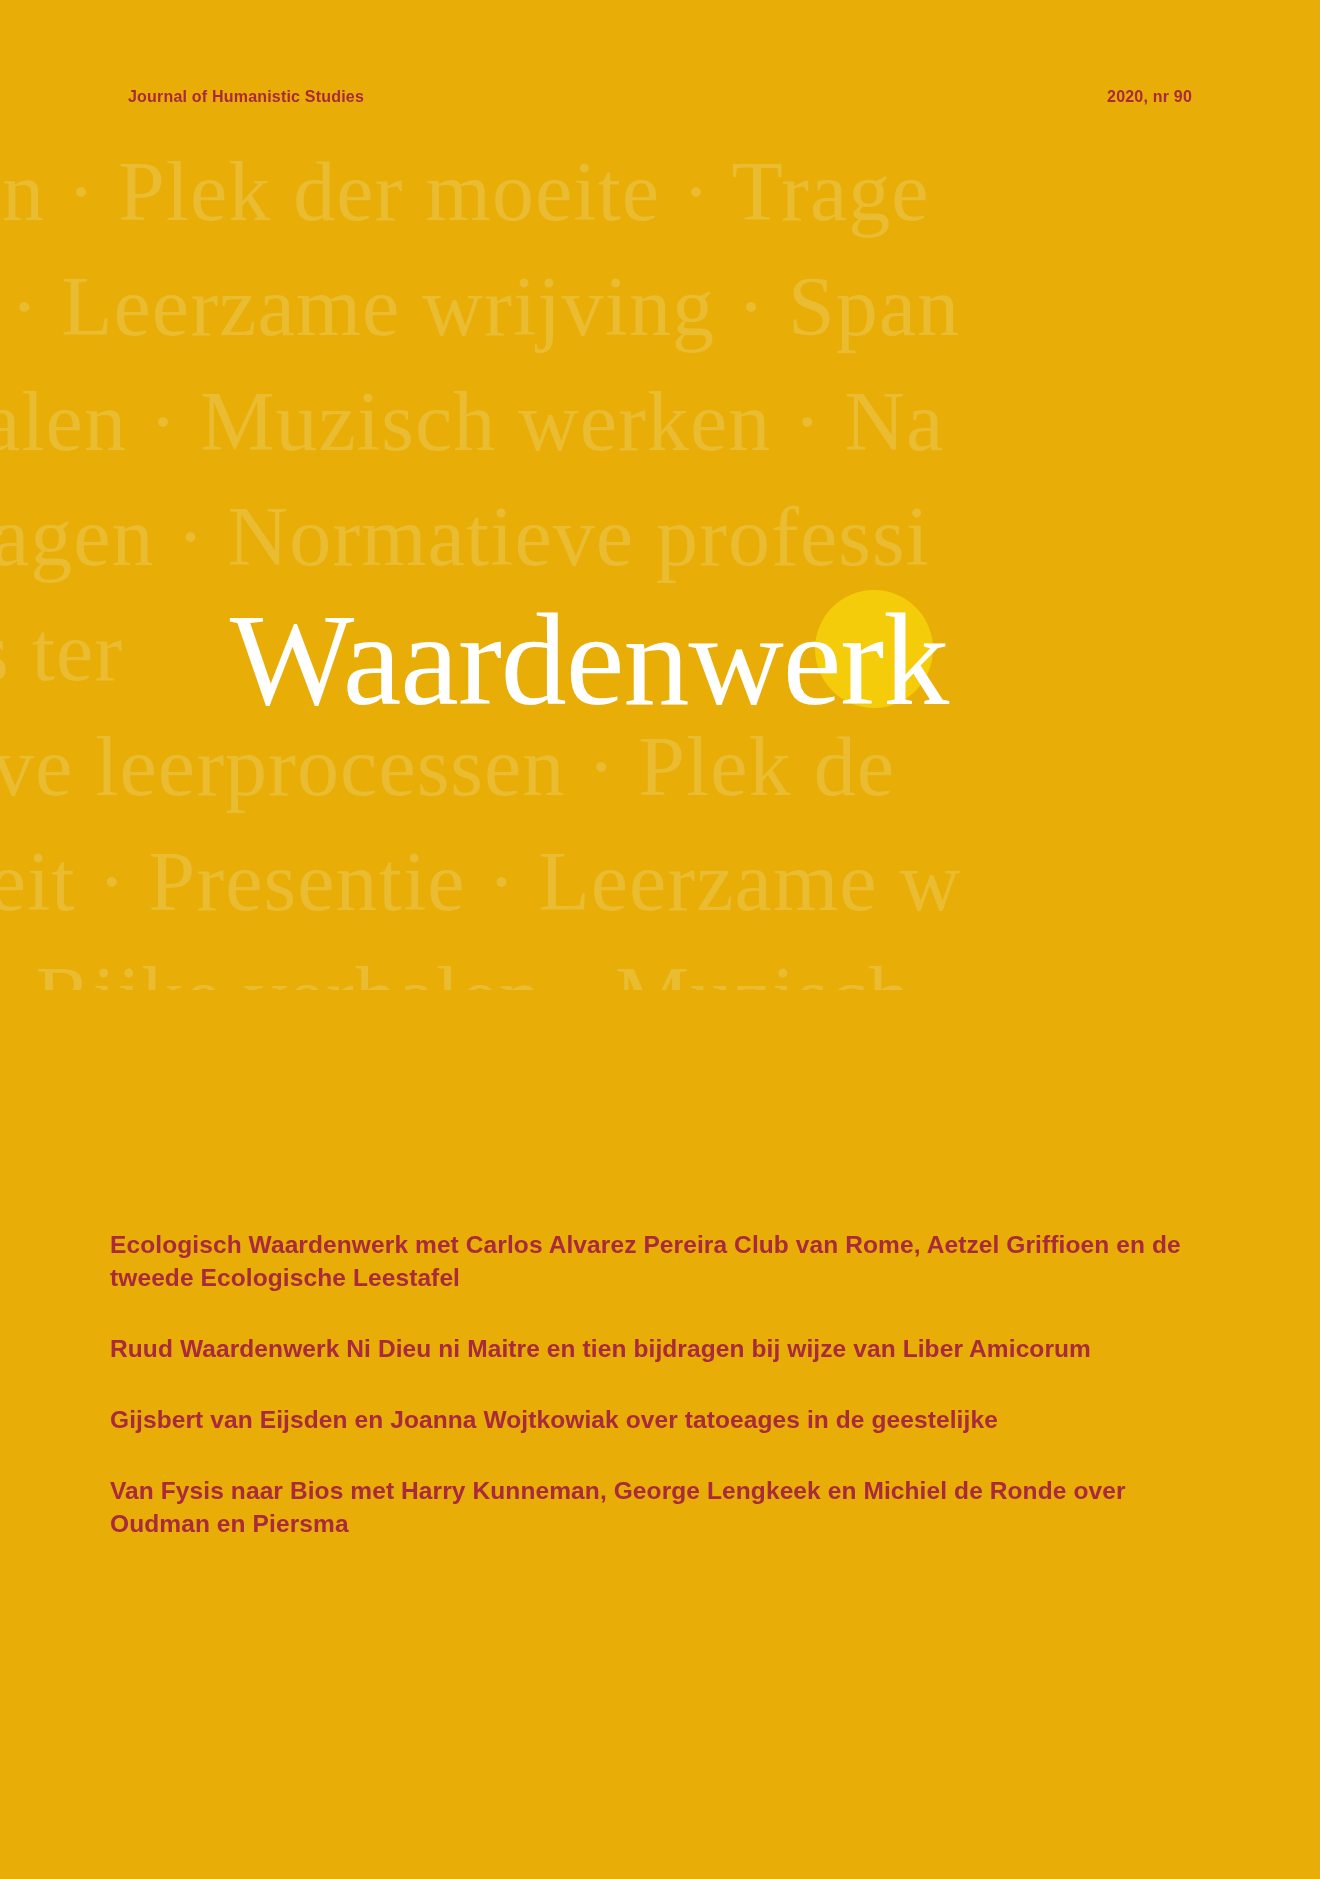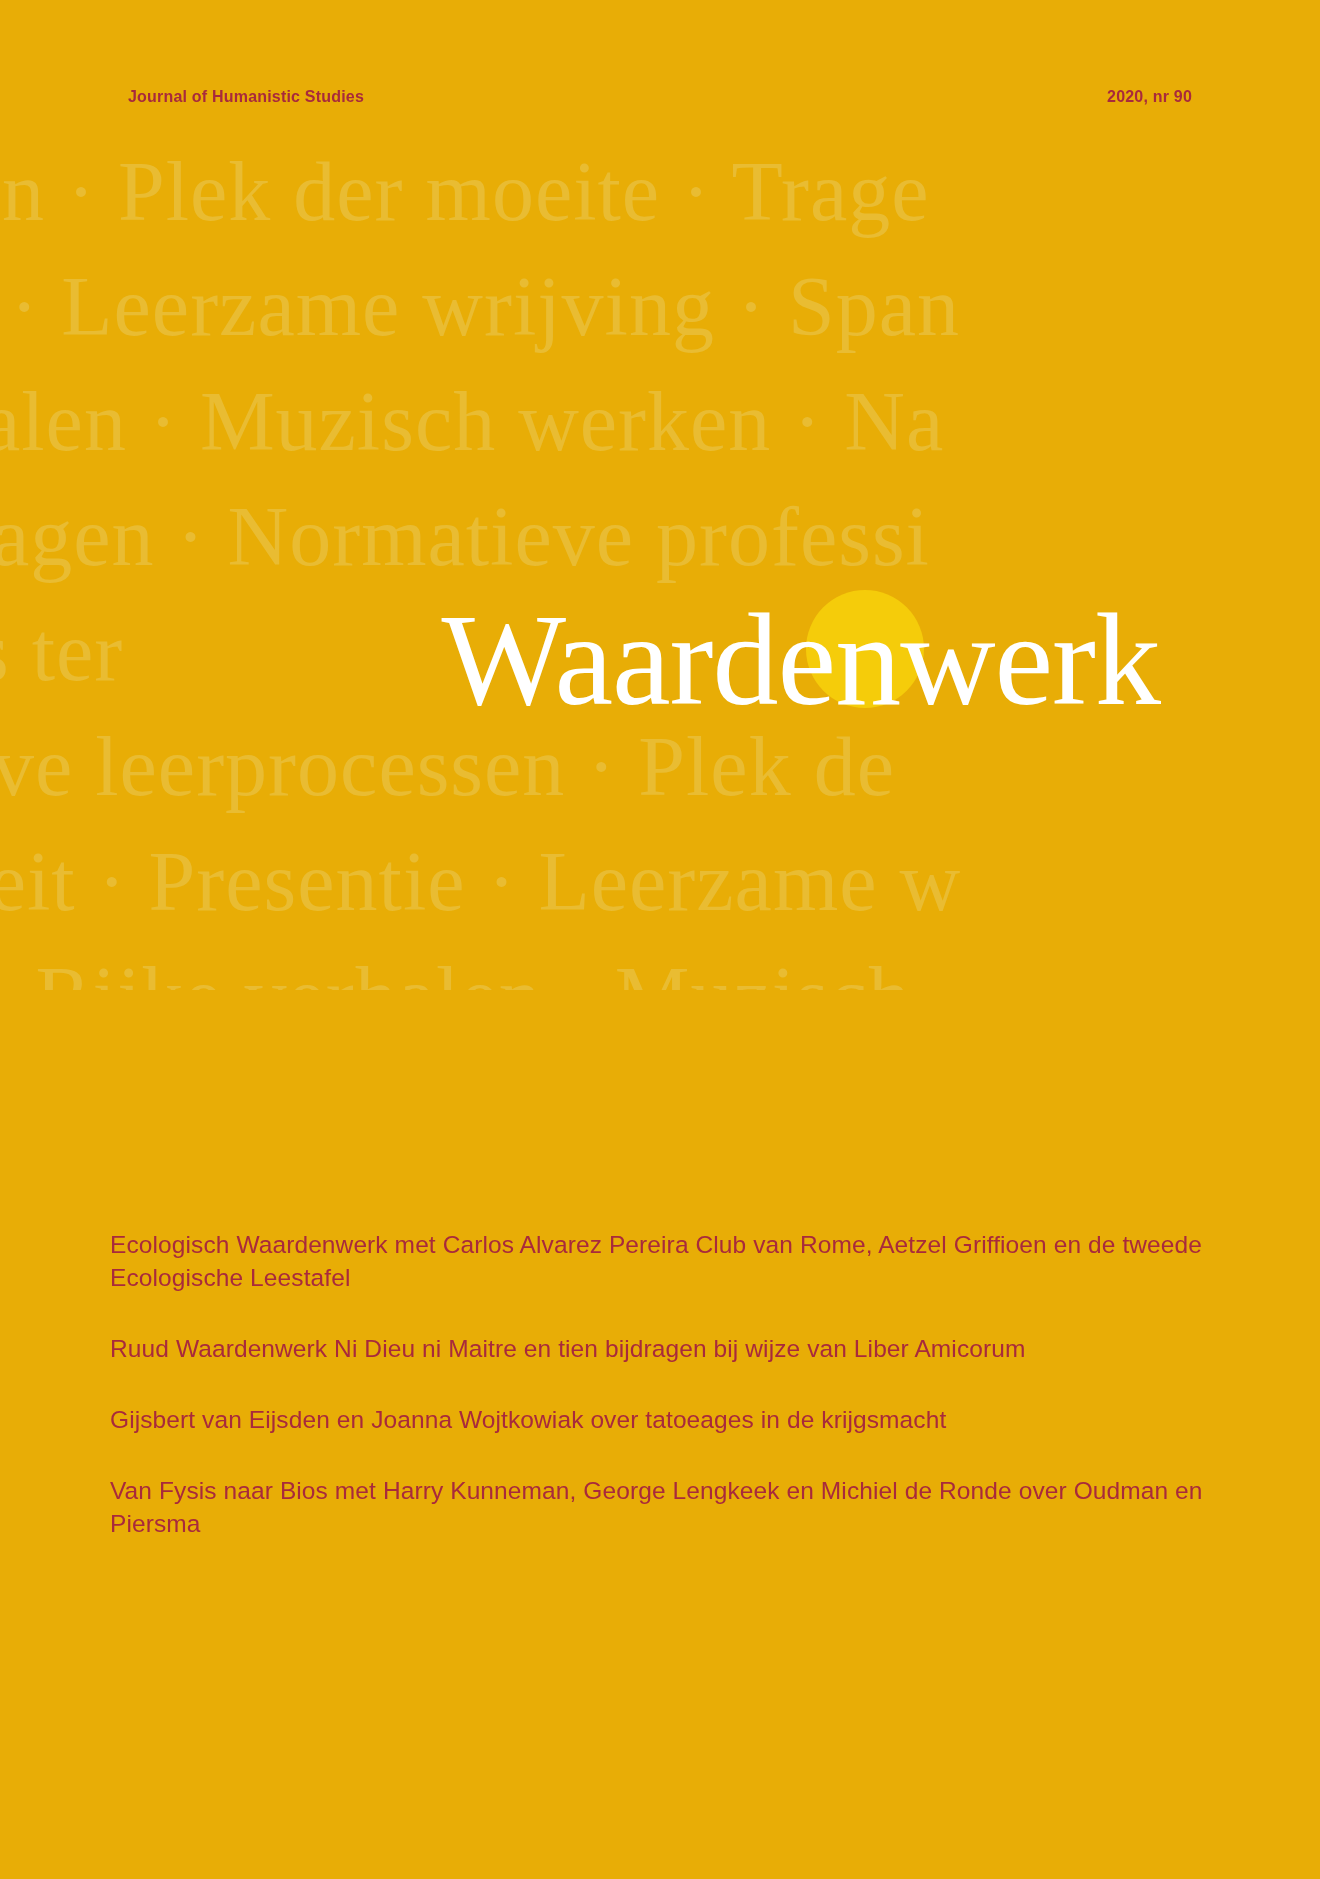--- a/index.html
+++ b/index.html
@@ -66,27 +66,27 @@
   .wm4 { top: 345px; left: -80px; }
   .wm5 { top: 460px; left: -110px; }
   .wm6 { top: 575px; left: -95px; }
   .wm7 { top: 690px; left: -60px; }
   .wm8 { top: 805px; left: -100px; }
 
   
   .masthead {
     position: absolute;
     top: 580px;
-    left: 0;
+    left: 9px;
     width: 1160px;
     height: 160px;
     z-index: 4;
     display: flex;
     align-items: center;
-    justify-content: flex-end;
+    justify-content: center;
   }
   .dot {
     position: absolute;
     width: 118px;
     height: 118px;
     border-radius: 50%;
     background: #f5cc0a;
     left: 806px;
     top: 10px;
     z-index: 1;
@@ -105,21 +105,21 @@
   .contents {
     position: absolute;
     top: 1228px;
     left: 110px;
     width: 1110px;
     z-index: 5;
   }
   .content-item {
     color: #a82a3c;
     font-size: 24.5px;
-    font-weight: normal;
+    font-weight: bold;
     line-height: 1.35;
     margin-bottom: 38px;
     letter-spacing: 0.1px;
   }
   .content-item:last-child { margin-bottom: 16px; }
 </style>
 </head>
 <body>
 
 <div class="cover">
@@ -141,17 +141,17 @@
   </div>
 
   <div class="masthead">
     <div class="dot"></div>
     <div class="masthead-title">Waardenwerk</div>
   </div>
 
   <div class="contents">
     <div class="content-item">Ecologisch Waardenwerk met Carlos Alvarez Pereira Club van Rome, Aetzel Griffioen en de tweede Ecologische Leestafel</div>
     <div class="content-item">Ruud Waardenwerk Ni Dieu ni Maitre en tien bijdragen bij wijze van Liber Amicorum</div>
-    <div class="content-item">Gijsbert van Eijsden en Joanna Wojtkowiak over tatoeages in de krijgsmacht</div>
+    <div class="content-item">Gijsbert van Eijsden en Joanna Wojtkowiak over tatoeages in de geestelijke</div>
     <div class="content-item">Van Fysis naar Bios met Harry Kunneman, George Lengkeek en Michiel de Ronde over Oudman en Piersma</div>
   </div>
 
 </div>
 
 </body></html>

